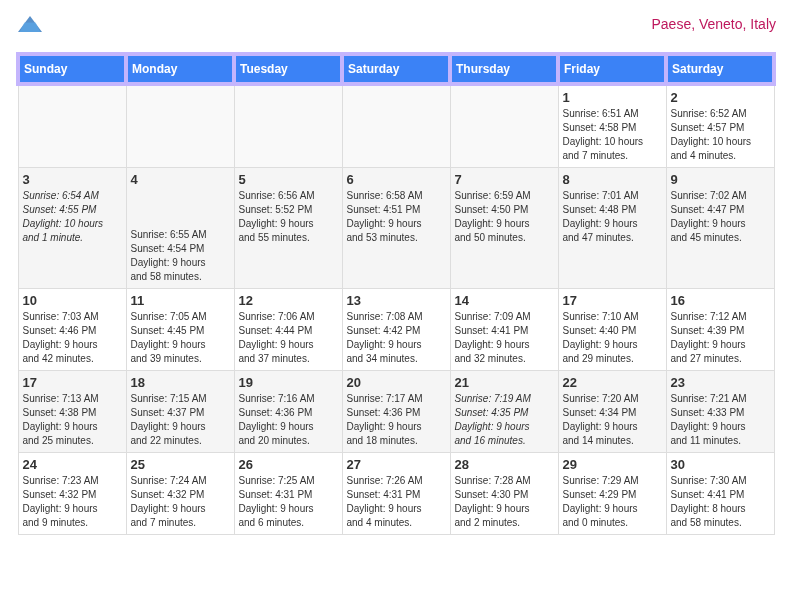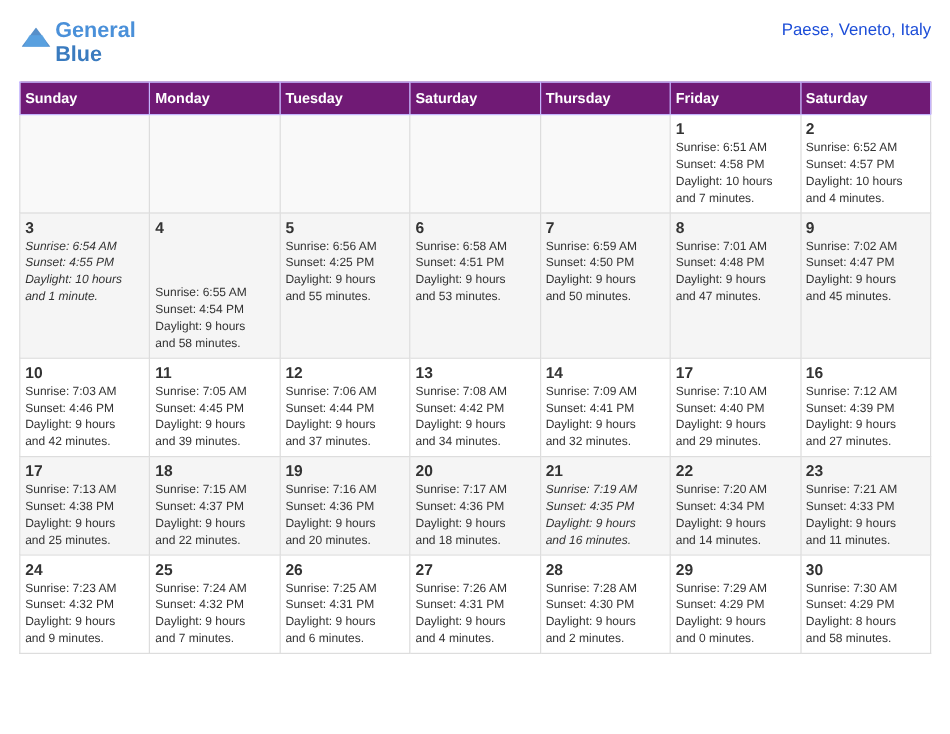--- a/index.html
+++ b/index.html
@@ -38,34 +38,34 @@
     .title-block {
       text-align: right;
     }
     .month-title {
       font-size: 32px;
       font-weight: bold;
       color: #333;
     }
     .subtitle {
       font-size: 14px;
-      color: #1d4ed8;
+      color: #be185d;
     }
     table {
       width: 100%;
       border-collapse: collapse;
     }
     thead th {
-      background-color: #701a75;
+      background-color: #3b82f6;
       color: white;
       font-size: 12px;
       font-weight: bold;
       padding: 6px 4px;
       text-align: left;
-      border: 1px solid #c4b5fd;
+      border: 4px solid #c4b5fd;
     }
     tbody td {
       vertical-align: top;
       font-size: 10px;
       color: #333;
       padding: 4px;
       border: 1px solid #ddd;
       width: calc(100% / 7);
       height: 80px;
       background: #fff;
@@ -91,24 +91,20 @@
 </head>
 <body>
 
 <div class="header">
   <div class="logo">
     <div>
       <svg class="logo-icon" viewBox="0 0 30 25" xmlns="http://www.w3.org/2000/svg">
         <polygon points="15,0 30,20 0,20" fill="#3a7bbf" opacity="0.85"></polygon>
         <polygon points="8,8 22,8 28,20 2,20" fill="#5aabef" opacity="0.6"></polygon>
       </svg>
-    </div>
-    <div class="logo-text">
-      <div><span>General</span></div>
-      <div><span style="color:#3a7bbf">Blue</span></div>
     </div>
   </div>
   <div class="title-block">
     <div class="subtitle">Paese, Veneto, Italy</div>
   </div>
 </div>
 
 <table>
   <thead>
     <tr>
@@ -154,21 +150,21 @@
         <td>
           <span class="day-number">4</span>
           <div class="day-info" style="white-space: pre-line; margin-top: 41px;">Sunrise: 6:55 AM
 Sunset: 4:54 PM
 Daylight: 9 hours
 and 58 minutes.</div>
         </td>
         <td>
           <span class="day-number">5</span>
           <div class="day-info" style="white-space: pre-line;">Sunrise: 6:56 AM
-Sunset: 4:25 PM
+Sunset: 5:52 PM
 Daylight: 9 hours
 and 55 minutes.</div>
         </td>
         <td>
           <span class="day-number">6</span>
           <div class="day-info" style="white-space: pre-line;">Sunrise: 6:58 AM
 Sunset: 4:51 PM
 Daylight: 9 hours
 and 53 minutes.</div>
         </td>
@@ -335,19 +331,19 @@
         <td>
           <span class="day-number">29</span>
           <div class="day-info" style="white-space: pre-line;">Sunrise: 7:29 AM
 Sunset: 4:29 PM
 Daylight: 9 hours
 and 0 minutes.</div>
         </td>
         <td>
           <span class="day-number">30</span>
           <div class="day-info" style="white-space: pre-line;">Sunrise: 7:30 AM
-Sunset: 4:29 PM
+Sunset: 4:41 PM
 Daylight: 8 hours
 and 58 minutes.</div>
         </td>
       </tr>
     </tbody>
 </table>
 
 </body></html>

